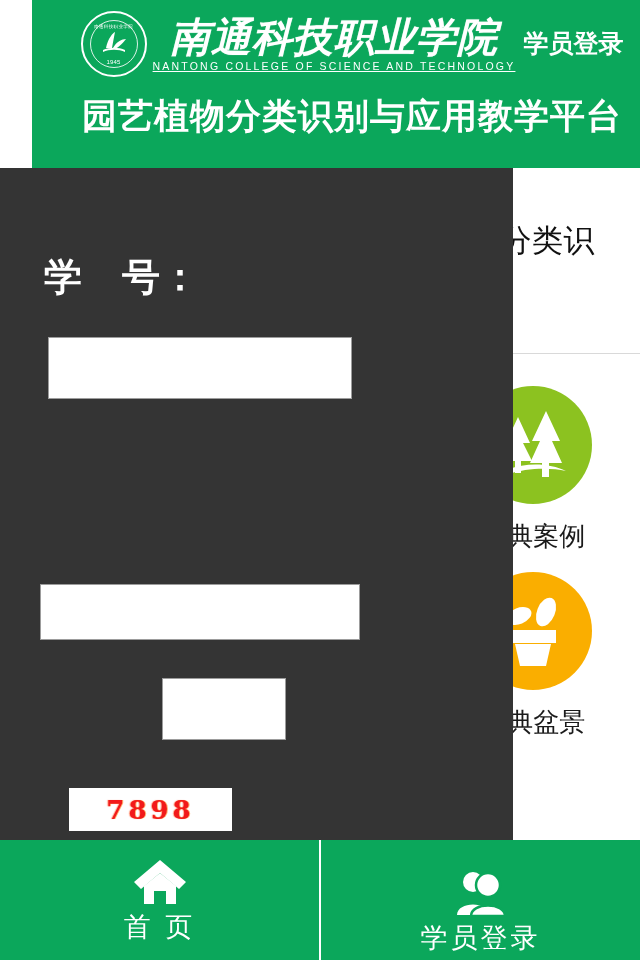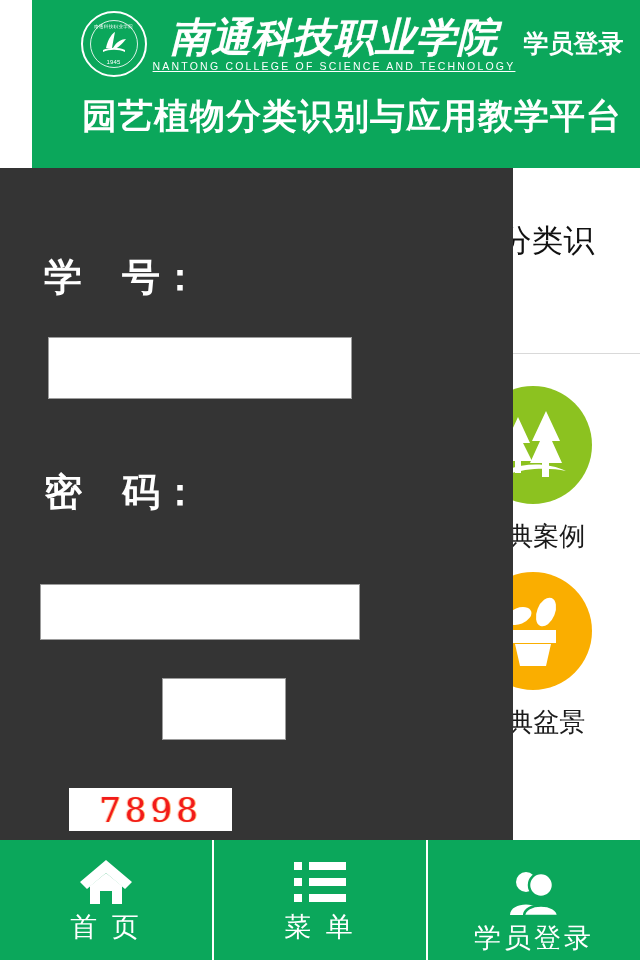--- a/index.html
+++ b/index.html
@@ -137,21 +137,21 @@
   #lbl-pwd{left:44px;top:307px;}
   #in-pwd{left:40px;top:416px;width:320px;height:56px;}
   #lbl-cap{left:44px;top:525px;}
   #in-cap{left:162px;top:510px;width:124px;height:62px;}
   .captcha{
     position:absolute;left:69px;top:620px;width:163px;height:43px;
     background:#ffffff;border:0;
     display:flex;align-items:center;justify-content:center;
   }
   .captcha span{
-    color:#f21a1a;font-weight:400;font-size:34px;line-height:34px;
+    color:#f21a1a;font-weight:700;font-size:26px;line-height:34px;
     letter-spacing:4px;
     font-family:"DejaVu Serif","Liberation Serif",serif;
     text-shadow:1px 0 0 rgba(255,120,0,.55),-1px 0 1px rgba(255,60,0,.45);
   }
 
   
   .nav{
     position:absolute;left:0;bottom:0;width:640px;height:120px;
     background:#0BA75B;display:flex;
   }
@@ -290,21 +290,20 @@
       </div>
     </div>
   </div>
 
   <div class="dim" style="background: rgb(52, 52, 52); width: 513px;"></div>
 
   <div class="loginlayer">
     <div class="flabel" id="lbl-sid">学　号：</div>
     <input class="finput" id="in-sid" type="text" placeholder="" style="">
 
-    <div class="flabel" id="lbl-pwd">密　码：</div>
     <input class="finput" id="in-pwd" type="password" placeholder="" style="">
 
     <input class="finput" id="in-cap" type="text" placeholder="" style="">
 
     <div class="captcha">
       <span style="color: rgb(242, 26, 26);">7898</span>
     </div>
   </div>
 
   <div class="nav" style="background: rgb(11, 167, 91);">
@@ -312,33 +311,20 @@
     <div class="navitem">
       <div class="navicon">
         <svg width="54" height="48" viewBox="0 0 54 48">
           <path d="M27 2 L53 24 L46 31 L27 15 L8 31 L1 24 Z" fill="#fff"></path>
           <path d="M11 28 L27 15 L43 28 L43 46 L33 46 L33 33 L21 33 L21 46 L11 46 Z" fill="#fff"></path>
         </svg>
       </div>
       <div class="navlabel">首 页</div>
     </div>
 
-    <div class="navitem">
-      <div class="navicon">
-        <svg width="54" height="46" viewBox="0 0 54 46">
-          <rect x="1" y="3" width="8" height="8" fill="#fff"></rect>
-          <rect x="1" y="19" width="8" height="8" fill="#fff"></rect>
-          <rect x="1" y="35" width="8" height="8" fill="#fff"></rect>
-          <rect x="16" y="3" width="37" height="8" fill="#fff"></rect>
-          <rect x="16" y="19" width="37" height="8" fill="#fff"></rect>
-          <rect x="16" y="35" width="37" height="8" fill="#fff"></rect>
-        </svg>
-      </div>
-      <div class="navlabel">菜 单</div>
-    </div>
 
     <div class="navitem">
       <div class="navicon">
         <svg width="52" height="48" viewBox="0 0 52 48">
           <circle cx="18" cy="13" r="10" fill="#fff"></circle>
           <path d="M2 46 C2 32, 34 32, 34 46 Z" fill="#fff"></path>
           <circle cx="33" cy="16" r="12" fill="#fff" stroke="#0BA75B" stroke-width="2.5"></circle>
           <path d="M16 47 C16 33, 50 33, 50 47 Z" fill="#fff" stroke="#0BA75B" stroke-width="2.5"></path>
         </svg>
       </div>

